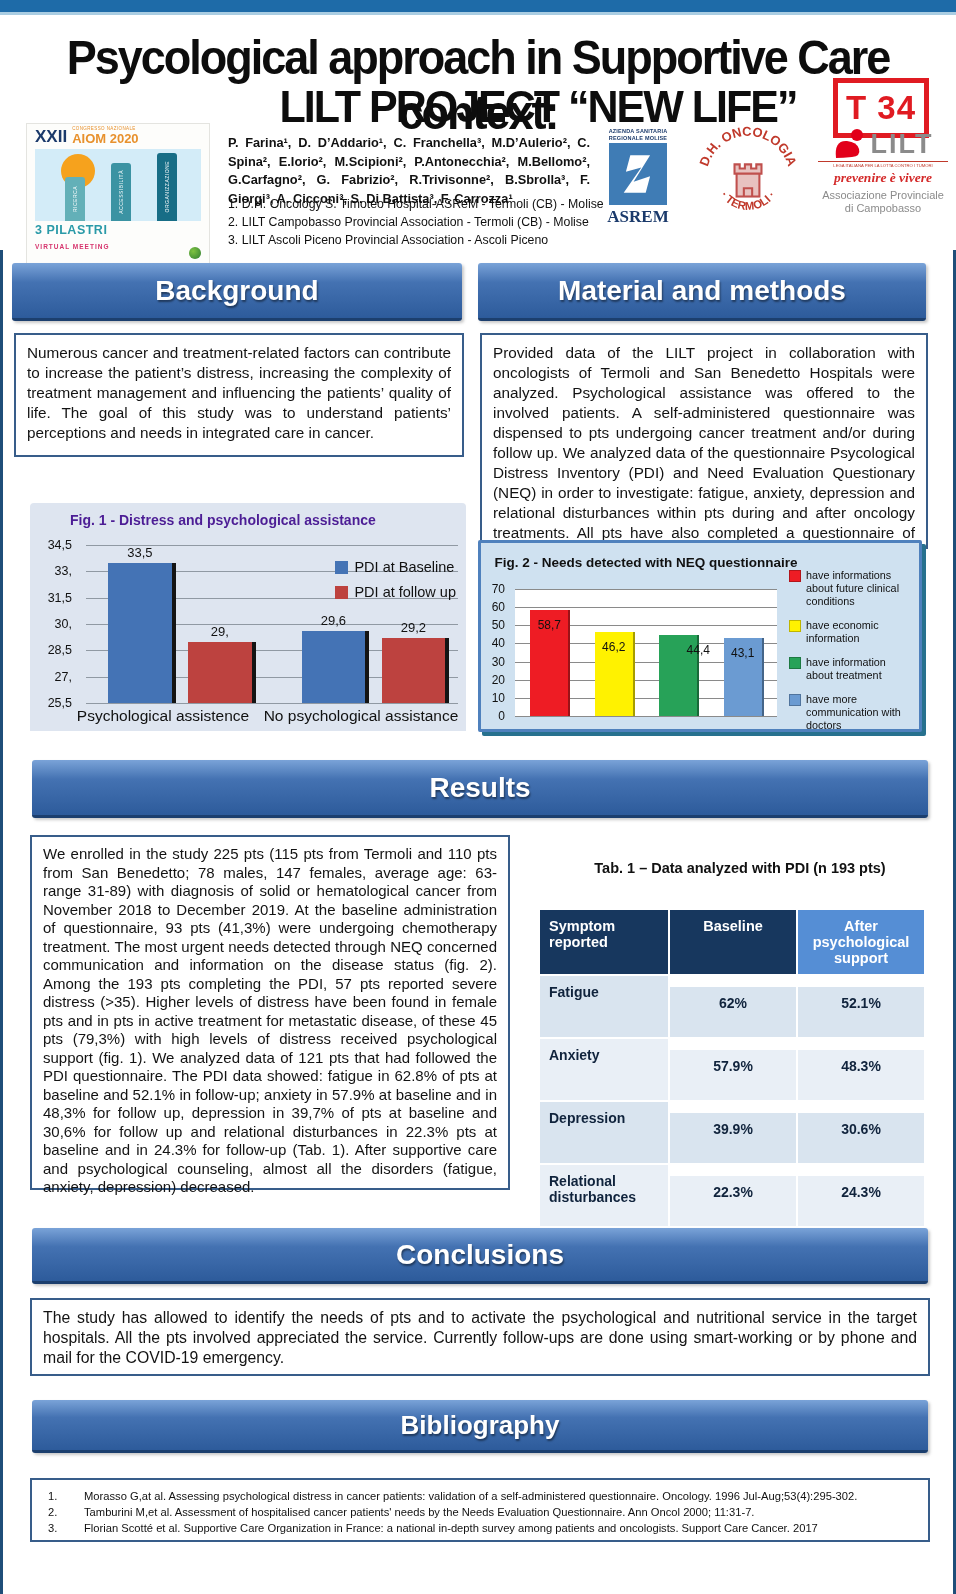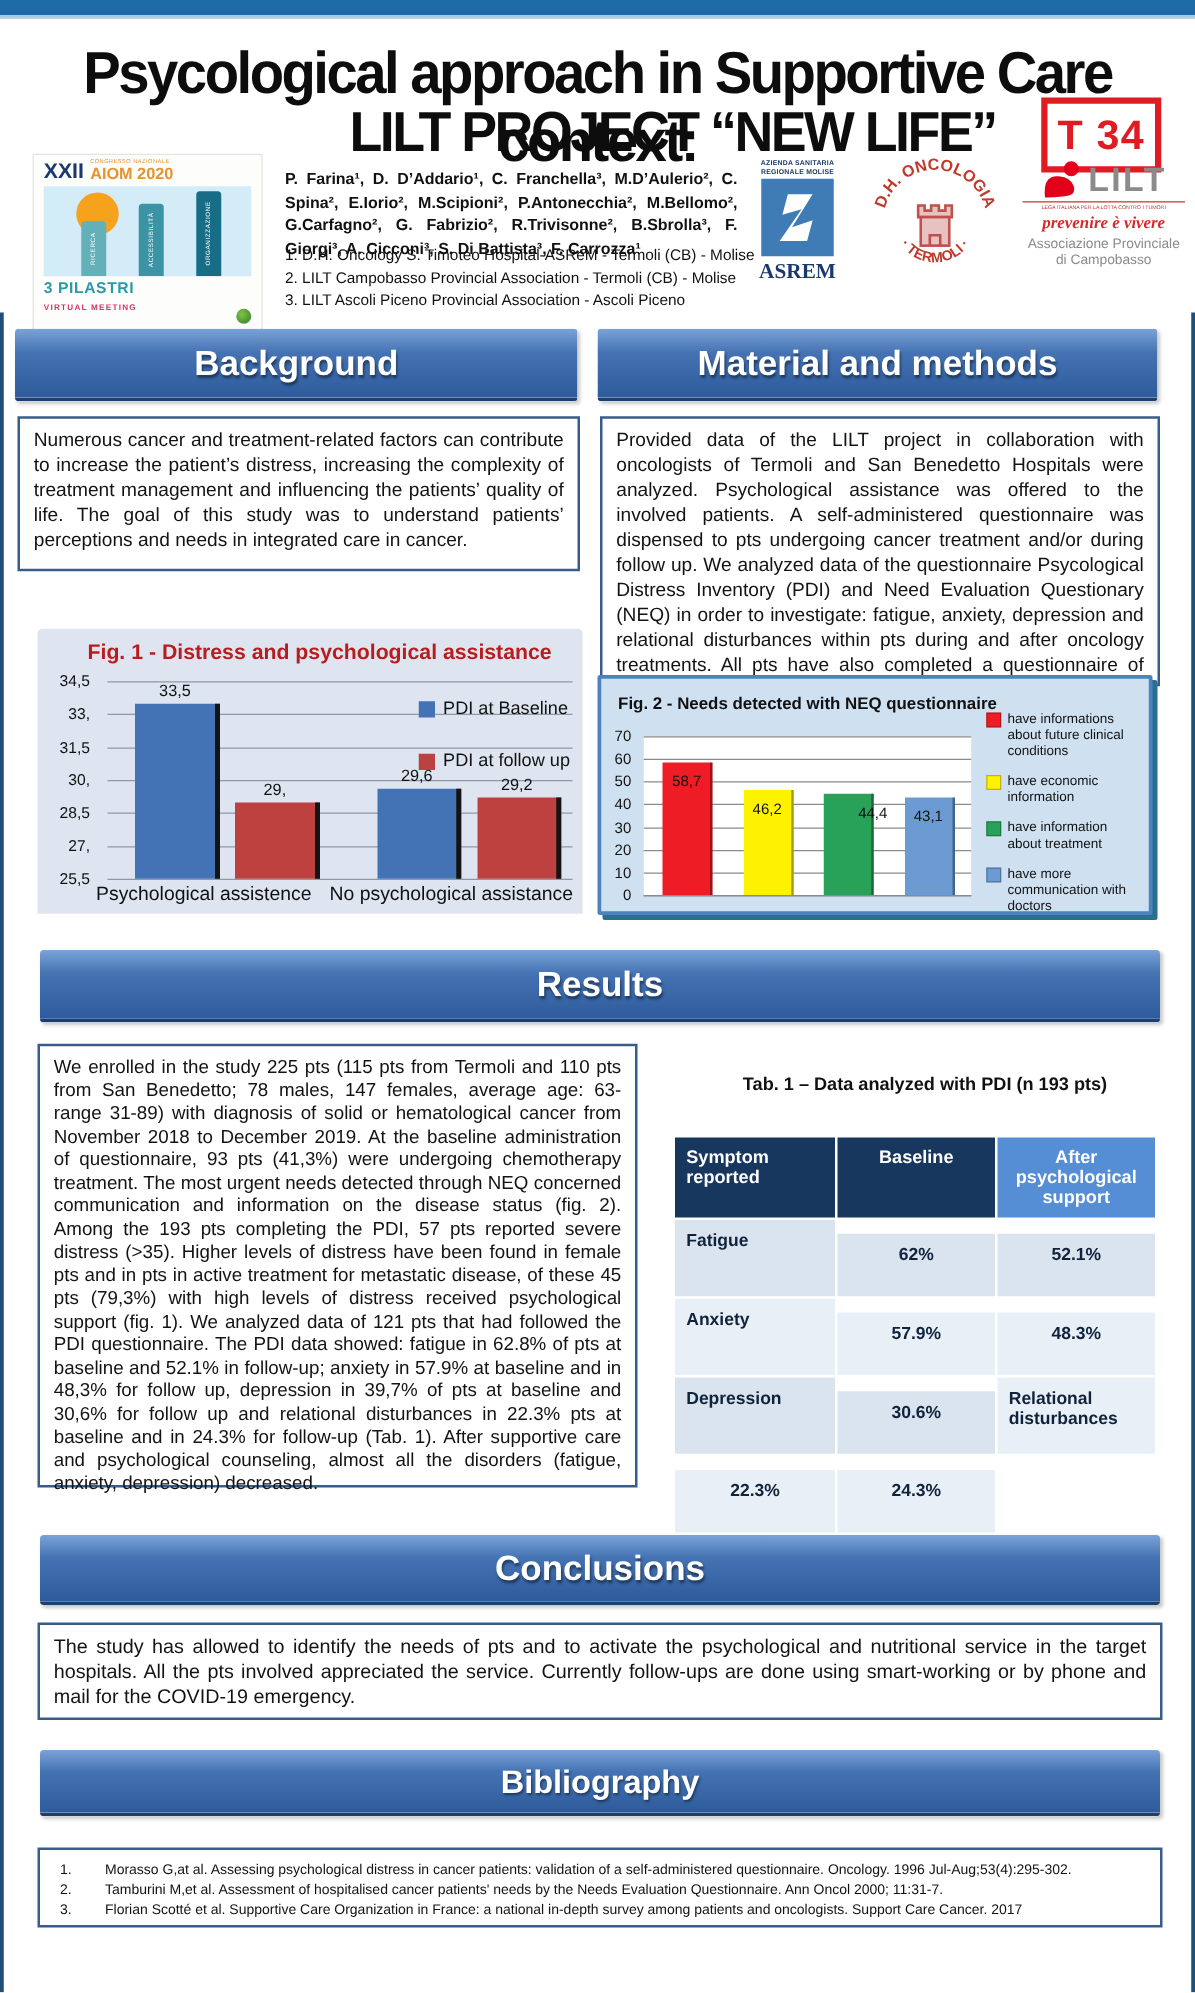--- a/index.html
+++ b/index.html
@@ -83,26 +83,26 @@
   .txt-box{background:#fff;border:2px solid #385d8a;padding:8px 11px;
            text-align:justify;color:#131313;}
   .box-bg{left:14px;top:333px;width:424px;height:104px;font-size:15.3px;line-height:1.31;}
   .box-mm{left:480px;top:333px;width:422px;height:196px;font-size:15.3px;line-height:1.31;}
   .box-res{left:30px;top:835px;width:454px;height:335px;font-size:15px;line-height:1.235;}
   .box-con{left:30px;top:1298px;width:874px;height:58px;font-size:15.8px;line-height:1.28;}
   .box-bib{left:30px;top:1478px;width:876px;height:44px;padding:8px 10px;}
 
   
   .fig1{left:30px;top:503px;width:436px;height:228px;background:#dee5f0;border-radius:4px 4px 0 0;}
-  .fig1-title{position:absolute;left:40px;top:9px;font-size:17px;font-weight:bold;color:#b91c1c;}
+  .fig1-title{position:absolute;left:40px;top:9px;font-size:14px;font-weight:bold;color:#4c1d95;}
   .fig1-yaxis{position:absolute;left:0;top:42px;width:50px;height:158px;}
   .fig1-plot{position:absolute;left:56px;top:42px;width:372px;height:158px;}
   .fig1-cats{position:absolute;left:34px;top:204px;width:396px;display:flex;}
   .fig1-cats .cat{flex:1;text-align:center;font-size:15.5px;color:#111;white-space:nowrap;}
-  .fig1-legend{position:absolute;right:10px;top:56px;display:flex;flex-direction:column;gap:26px;}
+  .fig1-legend{position:absolute;right:10px;top:56px;display:flex;flex-direction:column;gap:9px;}
   .fig1-legend .legend-item{display:flex;align-items:center;gap:6px;white-space:nowrap;}
   .fig1-legend .legend-text{font-size:14.5px;color:#111;}
   .fig1-legend .swatch{width:13px;height:13px;}
 
   .gridline{position:absolute;left:0;width:100%;height:1px;background:#9099a3;}
   .ytick{position:absolute;right:8px;transform:translateY(-50%);font-size:12.5px;color:#111;}
   .bar{position:absolute;bottom:0;z-index:2;}
   .bar3d{border-right:4px solid #141414;}
   .bar-label{position:absolute;z-index:3;transform:translateX(-50%);font-size:13px;color:#111;white-space:nowrap;}
 
@@ -343,20 +343,21 @@
       <div class="tcell th-dark">Symptom reported</div>
       <div class="tcell th-dark th-c">Baseline</div>
       <div class="tcell th-light">After psychological support</div>
       <div class="tcell td sym row-a">Fatigue</div>
       <div class="tcell td val row-a">62%</div>
       <div class="tcell td val row-a">52.1%</div>
       <div class="tcell td sym row-b">Anxiety</div>
       <div class="tcell td val row-b">57.9%</div>
       <div class="tcell td val row-b">48.3%</div>
       <div class="tcell td sym row-a">Depression</div>
+      <div class="tcell td val row-a">39.9%</div>
       <div class="tcell td val row-a">30.6%</div>
       <div class="tcell td sym row-b">Relational disturbances</div>
       <div class="tcell td val row-b">22.3%</div>
       <div class="tcell td val row-b">24.3%</div>
     </div>
 
   <div class="abs txt-box box-bib" id="bib-list">
       <div class="bib-row">
         <div class="bib-num">1.</div>
         <div class="bib-text">Morasso G,at al. Assessing psychological distress in cancer patients: validation of a self-administered questionnaire.  Oncology. 1996 Jul-Aug;53(4):295-302.</div>

